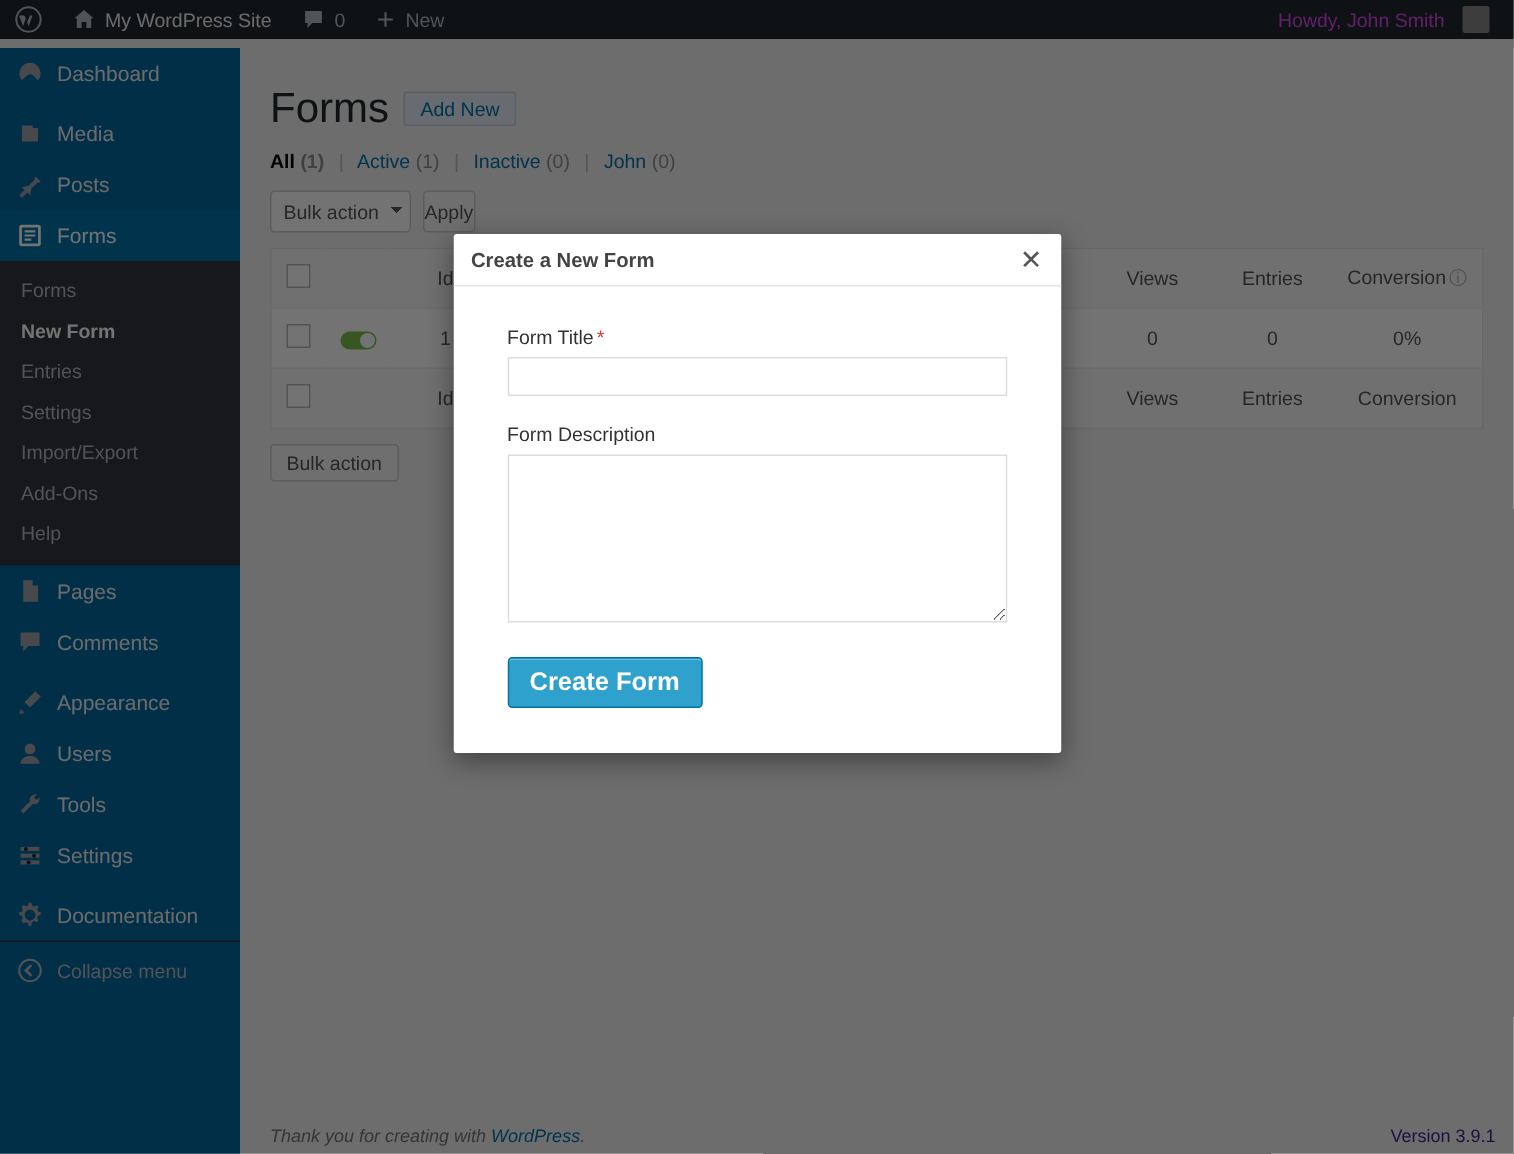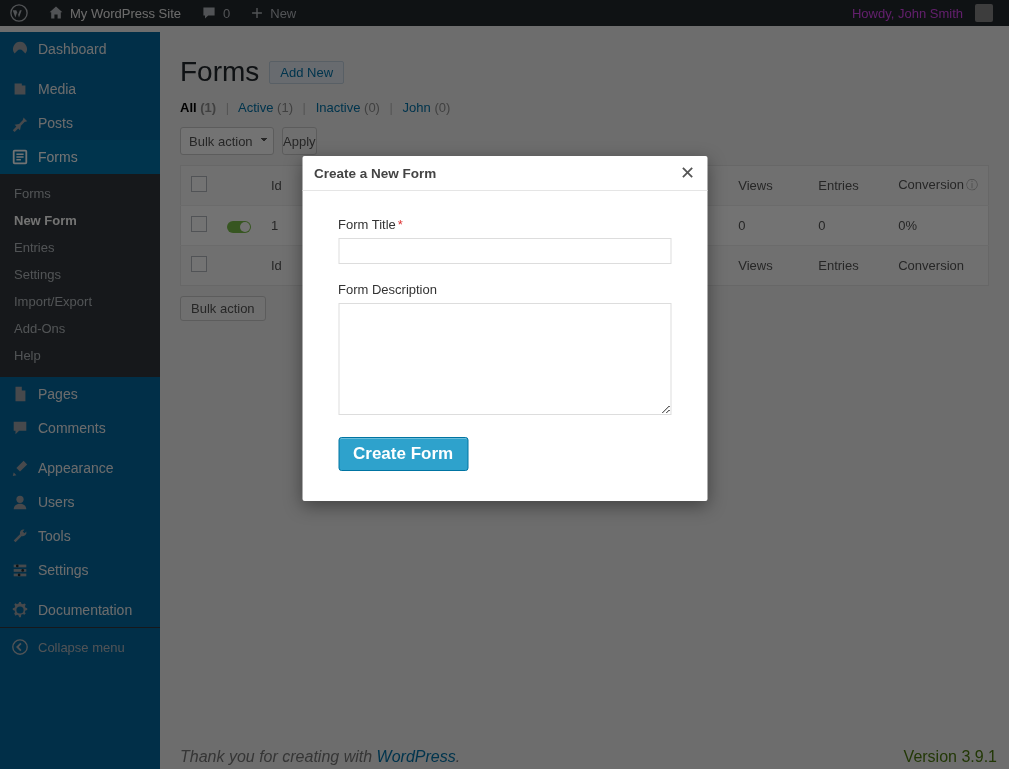--- a/index.html
+++ b/index.html
@@ -39,39 +39,39 @@
   .subsub a { color:#0073aa; text-decoration:none; }
   .subsub .cur { color:#000; font-weight:600; }
   .subsub .count { color:#8f8f8f; }
   .subsub .sep { color:#bbb; padding:0 6px; }
 
   .bulk-row { display:flex; gap:8px; margin-bottom:10px; }
   .bulk-select { background:#fff; border:1px solid #ccc; border-radius:3px; height:28px; padding:0 20px 0 8px; font-size:13px; color:#555; position:relative; appearance:none; background-image:linear-gradient(45deg,transparent 50%,#555 50%),linear-gradient(135deg,#555 50%,transparent 50%); background-position:right 9px top 10px,right 5px top 10px; background-size:4px 4px,4px 4px; background-repeat:no-repeat; }
   .apply-btn { background:#f7f7f7; border:1px solid #ccc; border-radius:3px; padding:0 0; height:28px; font-size:13px; color:#555; cursor:pointer; }
 
   table.forms { width:100%; border-collapse:collapse; background:#fff; border:1px solid #e5e5e5; font-size:13px; }
-  table.forms th, table.forms td { text-align:left; padding:10px 10px; border-bottom:1px solid #eee; color:#555; }
+  table.forms th, table.forms td { text-align:center; padding:10px 10px; border-bottom:1px solid #eee; color:#555; }
   table.forms thead th, table.forms tfoot th { background:#f9f9f9; font-weight:400; }
   table.forms tfoot th { border-bottom:none; }
   .cb-col { width:36px; }
   .toggle-col { width:40px; }
   .id-col { width:72px; }
   .title-col { width:auto; }
   .num-col { width:80px; }
   .conv-col { width:80px; }
   .checkbox { width:16px; height:16px; border:1px solid #b4b9be; background:#fff; display:inline-block; }
   .switch { width:24px; height:12px; border-radius:7px; background:#7bbf4a; position:relative; display:inline-block; vertical-align:middle; }
   .switch::after { content:""; position:absolute; right:1px; top:1px; width:10px; height:10px; background:#fff; border-radius:50%; }
   .help-icon { color:#aaa; font-size:12px; margin-left:2px; }
 
   .below-bulk-btn { background:#f7f7f7; border:1px solid #ccc; border-radius:3px; padding:4px 10px; font-size:13px; color:#555; cursor:pointer; margin-top:10px; display:inline-block; }
 
-  .footer { position:absolute; left:20px; right:12px; bottom:0; height:24px; font-size:16px; color:#777; font-style:italic; display:flex; align-items:center; justify-content:space-between; }
+  .footer { position:absolute; left:20px; right:12px; bottom:0; height:24px; font-size:12px; color:#777; font-style:italic; display:flex; align-items:center; justify-content:space-between; }
   .footer a { color:#0073aa; text-decoration:none; }
-  .footer .ver { font-style:normal; color:#4d7c0f; }
+  .footer .ver { font-style:normal; color:#4c1d95; }
 
   
   .overlay { position:absolute; inset:0; background:rgba(0,0,0,0.55); z-index:100; }
   .modal { position:absolute; top:156px; left:50%; transform:translateX(-50%); width:405px; background:#fff; border-radius:2px; box-shadow:0 5px 18px rgba(0,0,0,0.4); z-index:101; }
   .modal-header { display:flex; align-items:center; justify-content:space-between; padding:8px 12px; border-bottom:1px solid #e5e5e5; }
   .modal-header h3 { font-size:13.5px; font-weight:600; color:#444; }
   .modal-header .close { font-size:18px; color:#555; cursor:pointer; line-height:1; }
   .modal-body { padding:26px 36px 30px 36px; }
   .modal-body .lbl { font-size:13px; color:#333; margin-bottom:6px; display:block; }
   .modal-body .req { color:#d33; margin-left:2px; }

